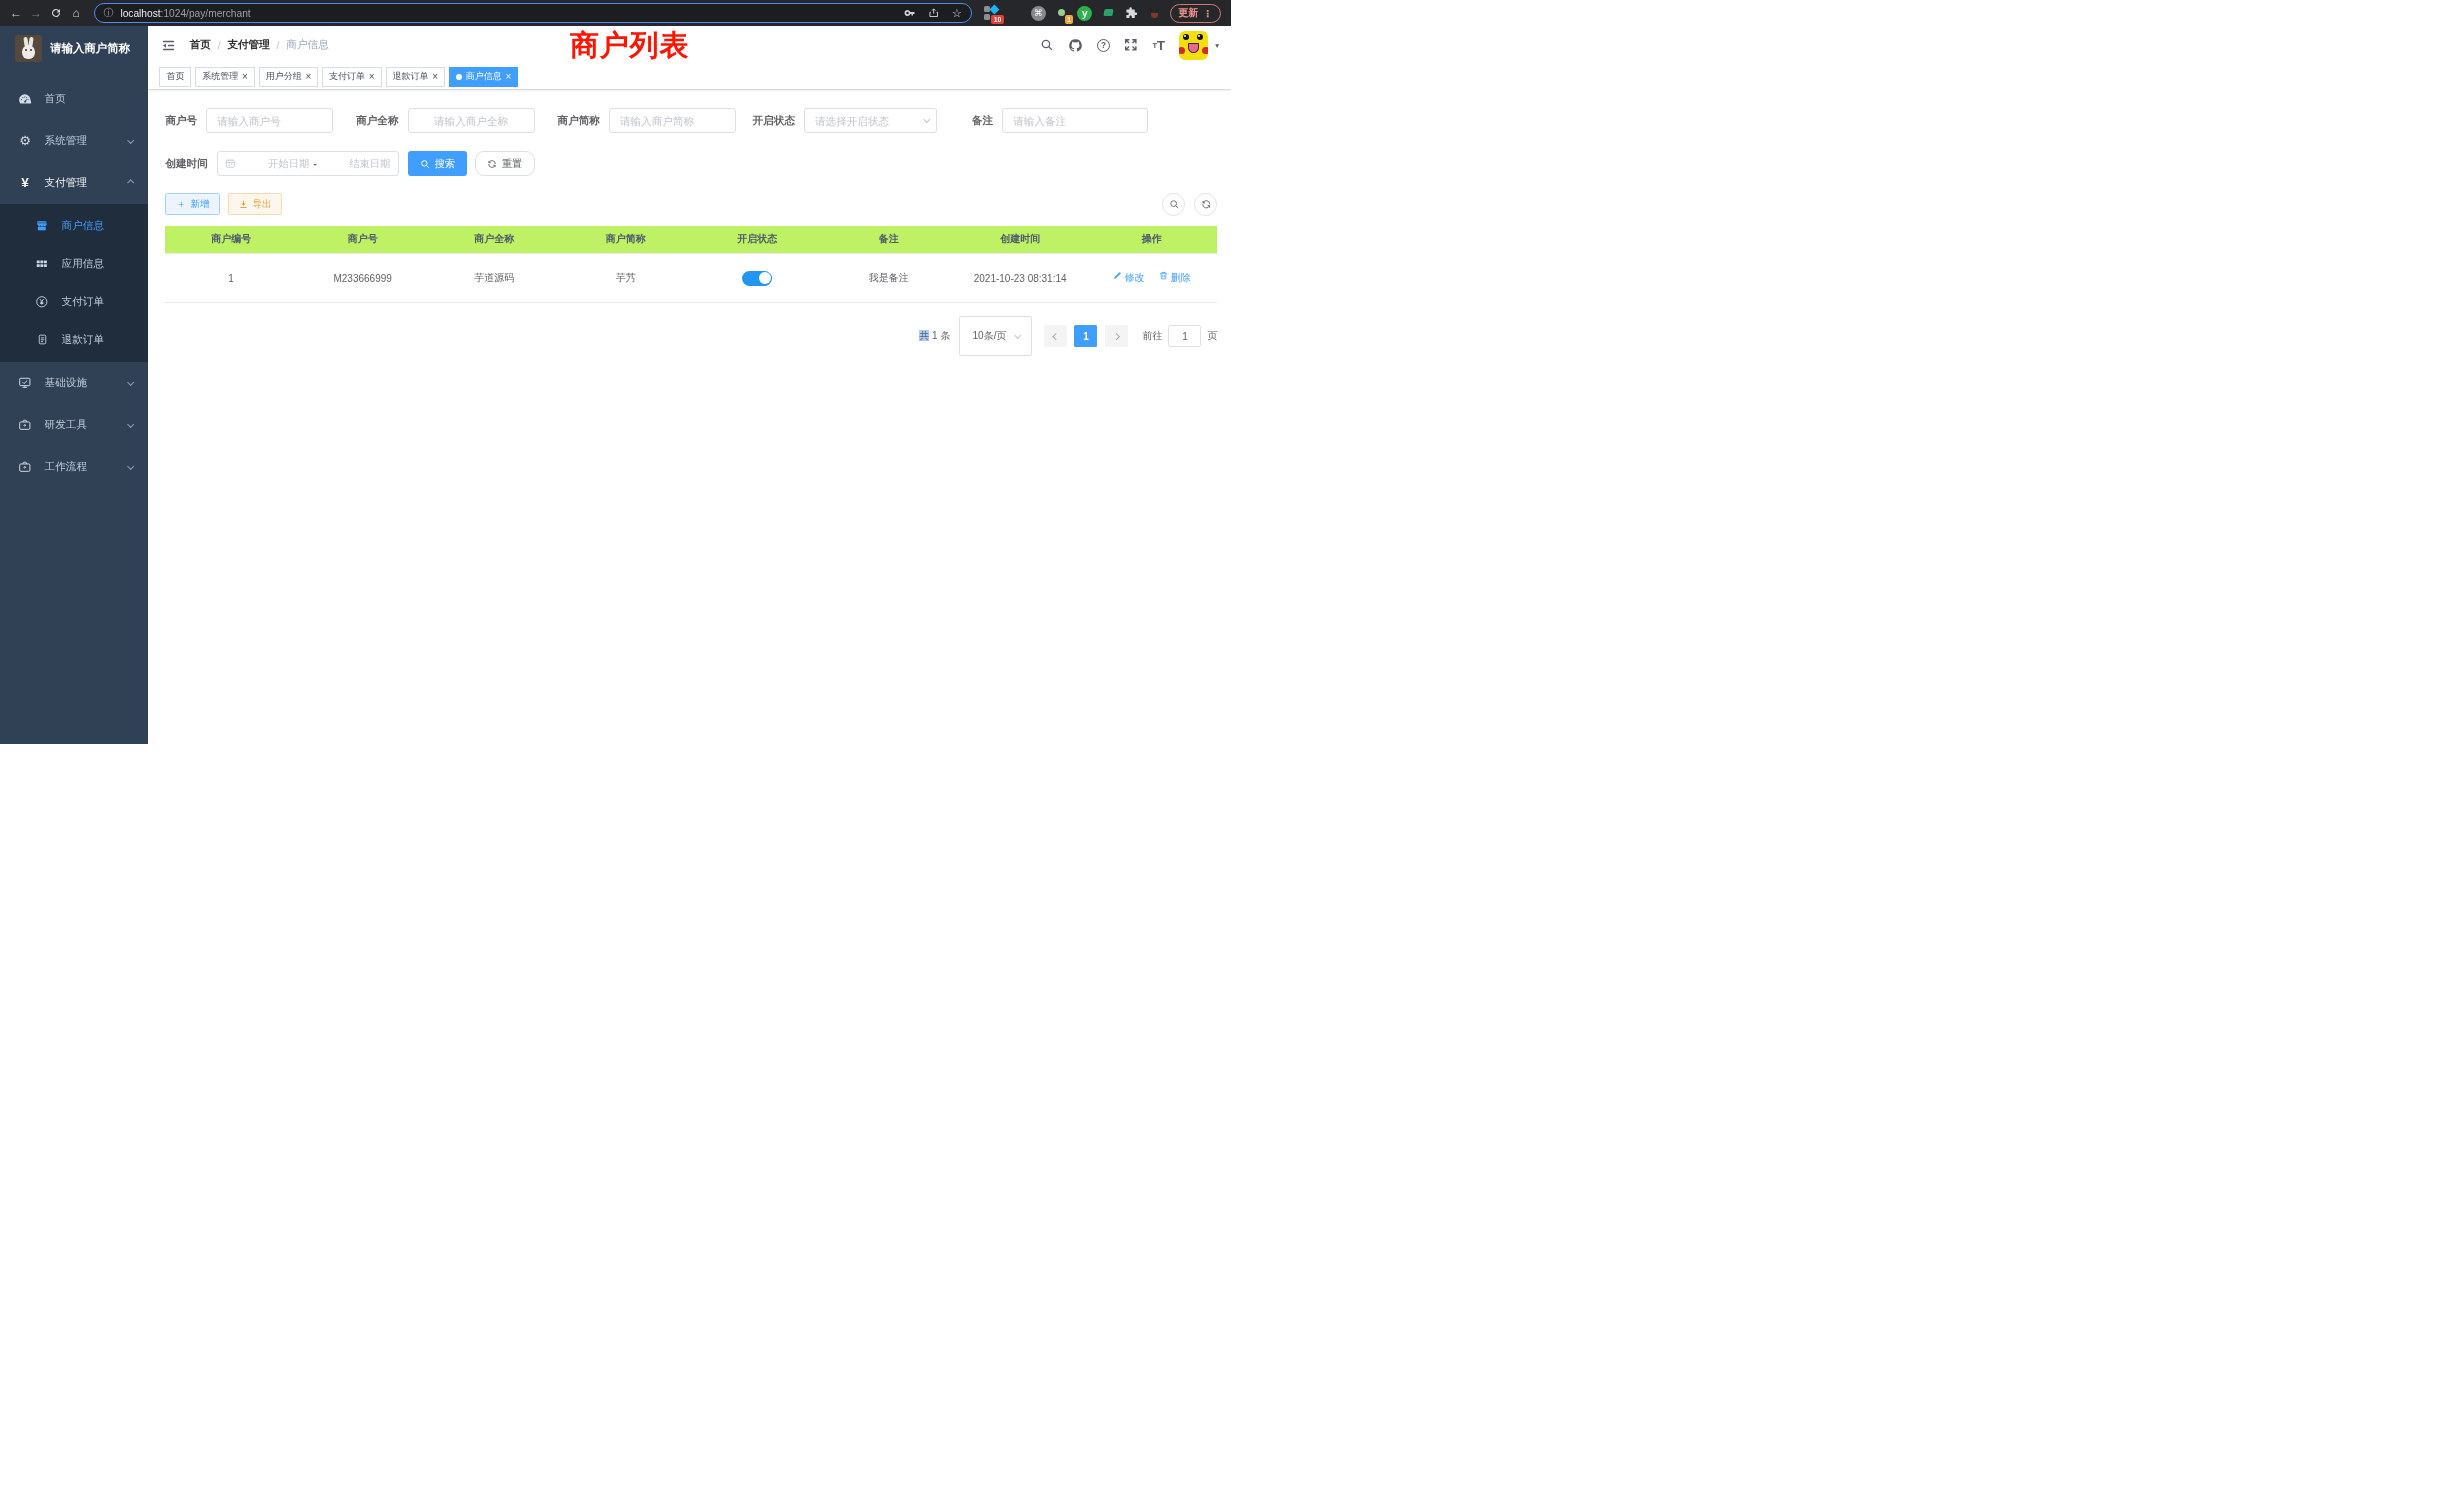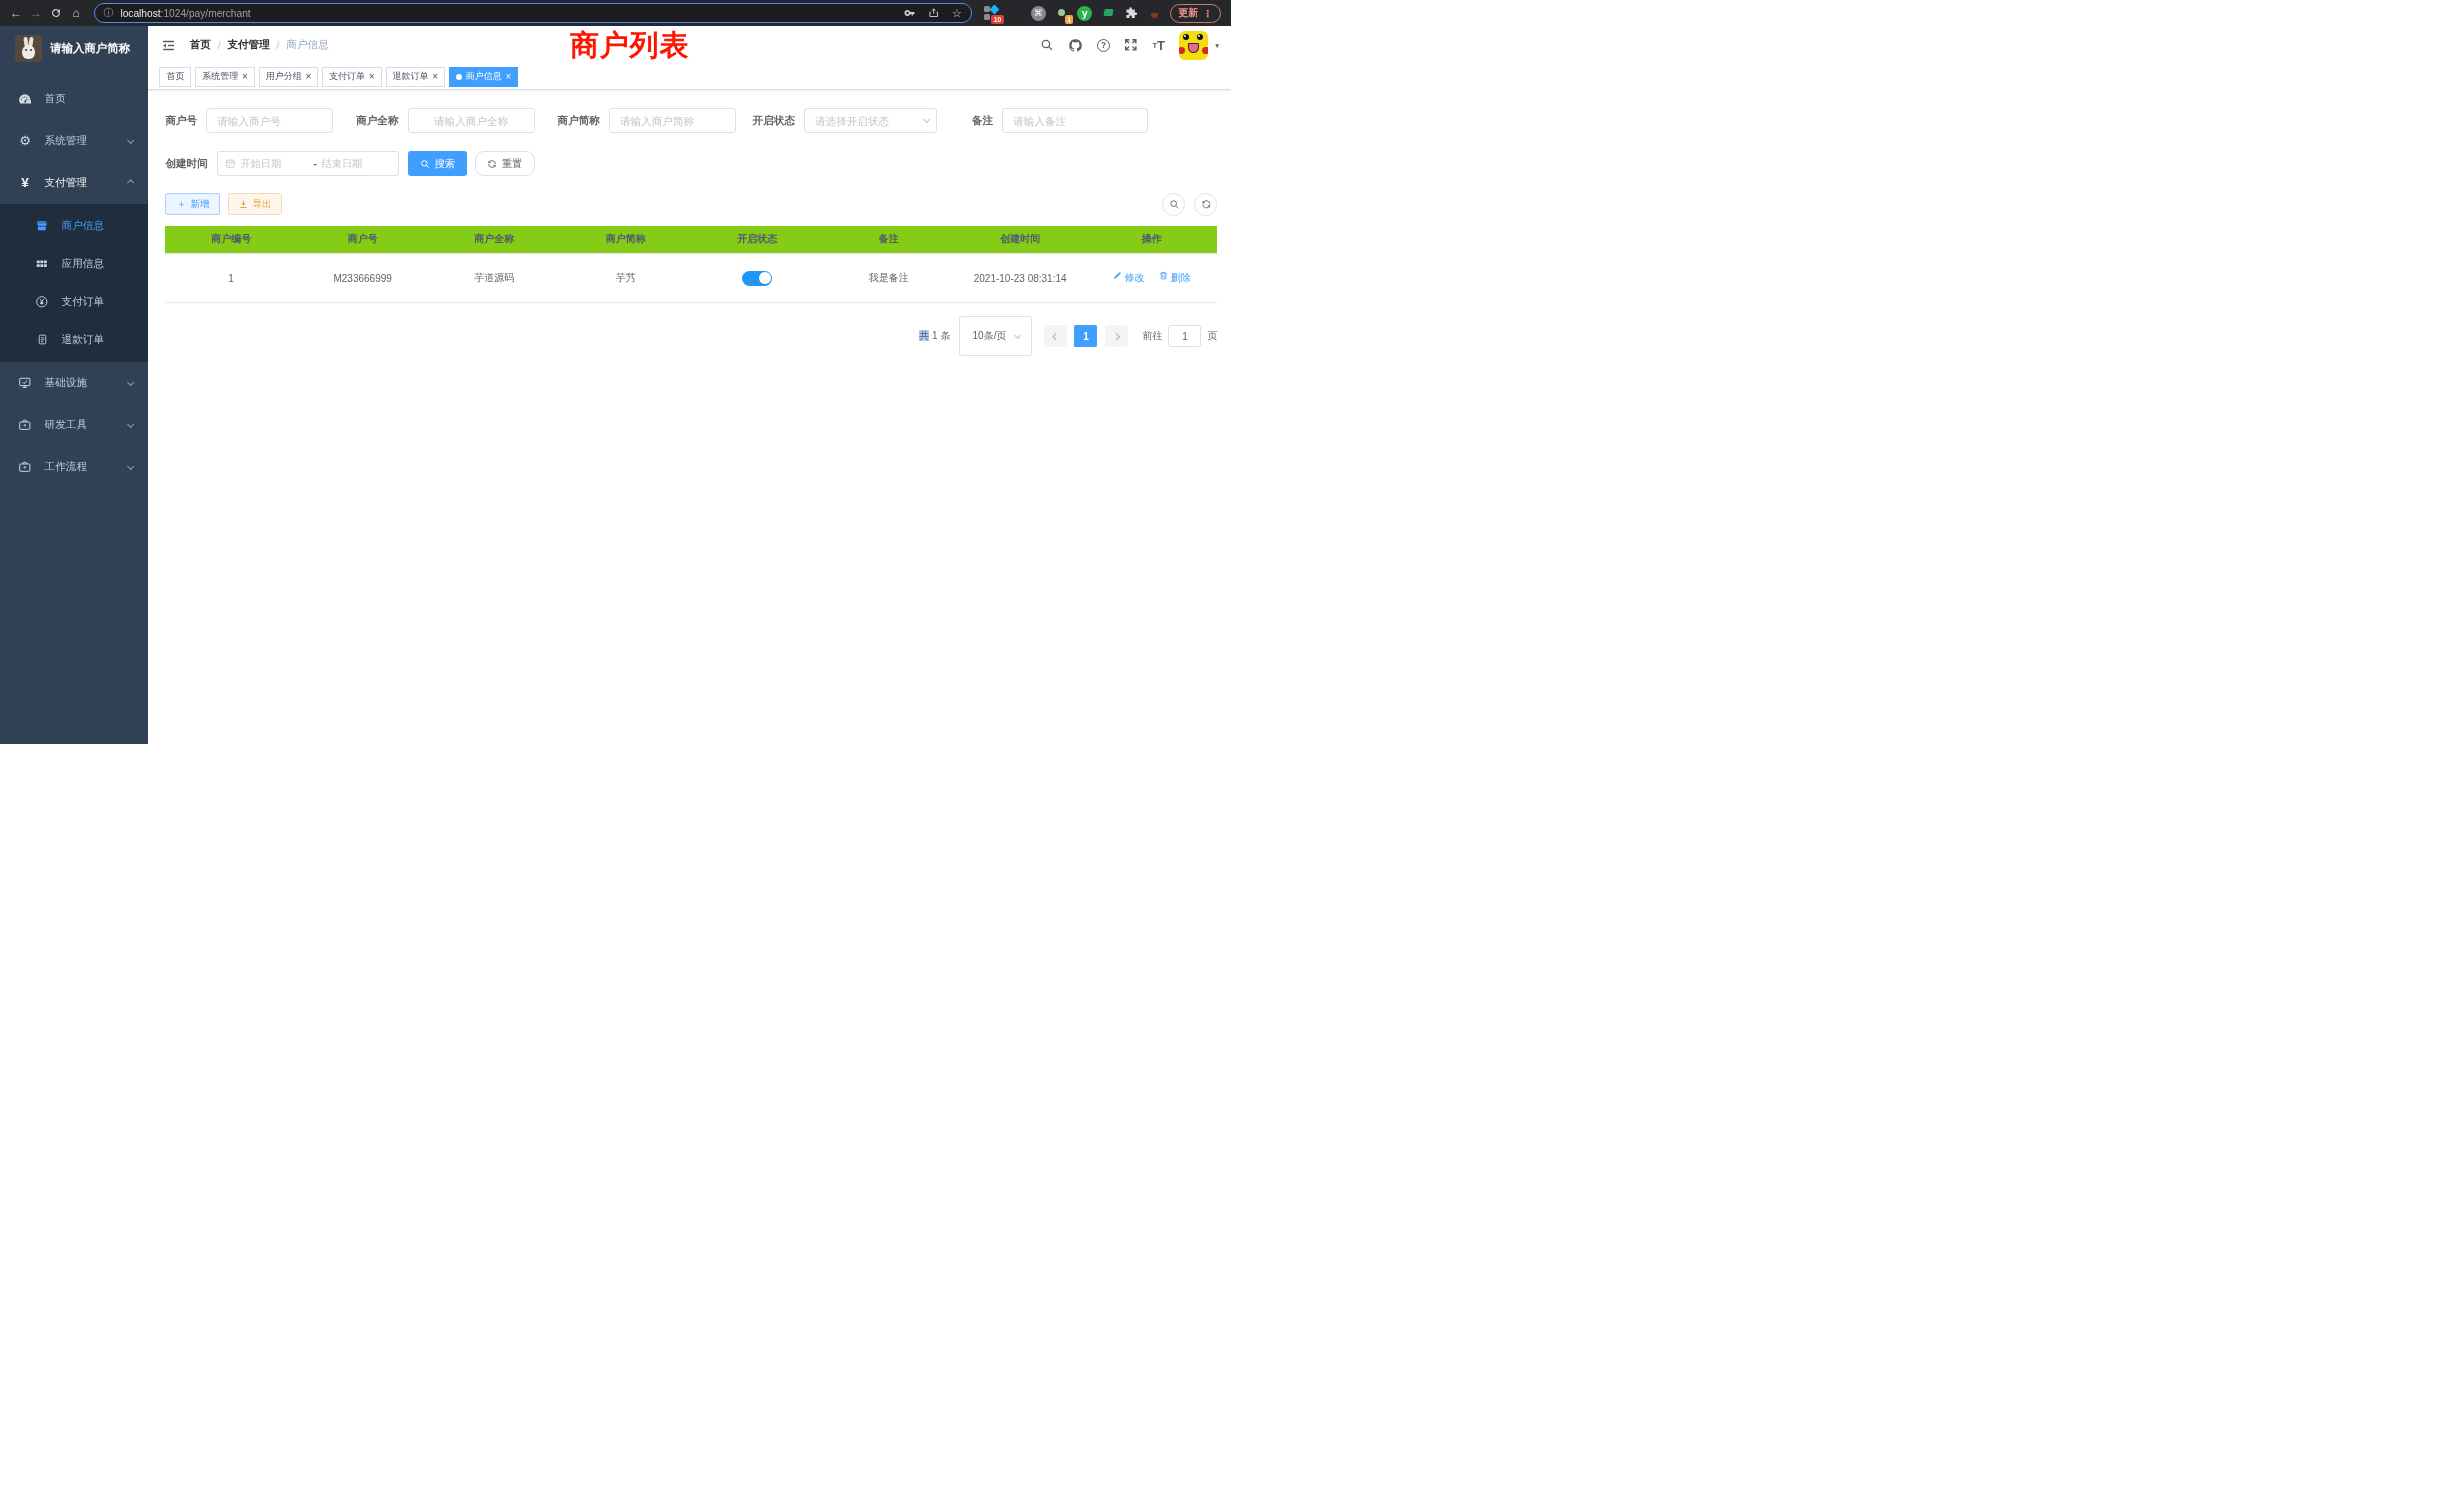--- a/index.html
+++ b/index.html
@@ -115,40 +115,40 @@
   .flabel { font-weight:700; color:#606266; margin-right:9px; white-space:nowrap; }
   .finput { height:25px; border:0.8px solid #dcdfe6; border-radius:3px; padding:0 10px; font-size:10.6px;
     color:#606266; background:#fff; outline:none; }
   .finput::placeholder { color:#c0c4cc; }
   .select-box { position:relative; display:flex; align-items:center; }
   .select-box .sel-chev { position:absolute; right:8.3px; }
   .sel-chev { width:5.3px; height:5.3px; border-right:1.1px solid #c0c4cc; border-bottom:1.1px solid #c0c4cc;
     transform:rotate(45deg) translateY(-1.5px); }
   .daterange { width:182px; height:25px; border:0.8px solid #dcdfe6; border-radius:3px; display:flex;
     align-items:center; padding:0 7.6px; gap:4.5px; font-size:10.2px; cursor:text; background:#fff; }
-  .daterange .ph { color:#c0c4cc; flex:1; text-align:left; }
+  .daterange .ph { color:#c0c4cc; flex:1; text-align:right; }
   .daterange .sep { color:#606266; font-weight:700; }
   .btn { height:25px; border-radius:3px; font-size:10.2px; display:inline-flex; align-items:center; gap:4.5px;
     padding:0 11.4px; cursor:pointer; border:0.8px solid transparent; background:#fff; }
   .btn-primary { background:#409eff; color:#fff; }
   .btn-plain { border-color:#dcdfe6; color:#606266;border-radius:9px; }
 
   
   .toolbar { display:flex; align-items:center; padding:0 13.6px 0 17.4px; position:relative; }
   .btn.mini { height:22px; padding:0 10px; font-size:9.5px; border-radius:2.3px; }
   .btn-add { background:#ecf5ff; border-color:#a3d0fd; color:#409eff; }
   .btn-export { background:#fdf6ec; border-color:#f5dab1; color:#e6a23c; margin-left:7.6px; }
   .tool-circles { margin-left:auto; display:flex; gap:9px; }
   .circle-btn { width:23px; height:23px; border:0.8px solid #e0e3e9; border-radius:50%; background:#fff;
     display:flex; align-items:center; justify-content:center; color:#606266; cursor:pointer; }
 
   
   .data-table { width:calc(100% - 31px); margin:10px 13.6px 0 17.4px; border-collapse:collapse;
     table-layout:fixed; font-size:10px; }
-  .data-table th { background:#84cc16; color:#515a6e; font-weight:700; height:28px; text-align:center;
+  .data-table th { background:#bef264; color:#515a6e; font-weight:700; height:28px; text-align:center;
     padding:0 4.5px; border-bottom:0.8px solid #e8eaec; }
   .data-table td { height:49px; text-align:center; color:#606266; border-bottom:0.8px solid #e8eaec; padding:0 4.5px; }
   .switch { width:30px; height:15px; border-radius:7.6px; background:#2196f3; position:relative;
     display:inline-block; vertical-align:middle; cursor:pointer; }
   .switch::after { content:""; position:absolute; right:1.5px; top:1.5px; width:12px; height:12px;
     border-radius:50%; background:#fff; }
   .action-link { color:#409eff; display:inline-flex; align-items:flex-start; gap:3px; font-size:10px; cursor:pointer; }
   .action-link + .action-link { margin-left:11.4px; }
 
   

